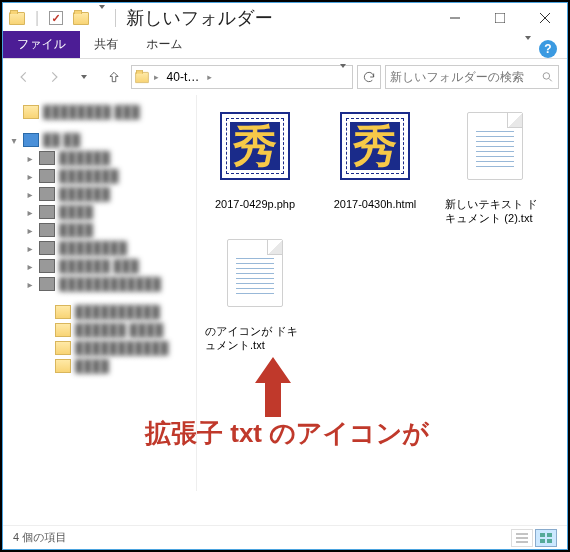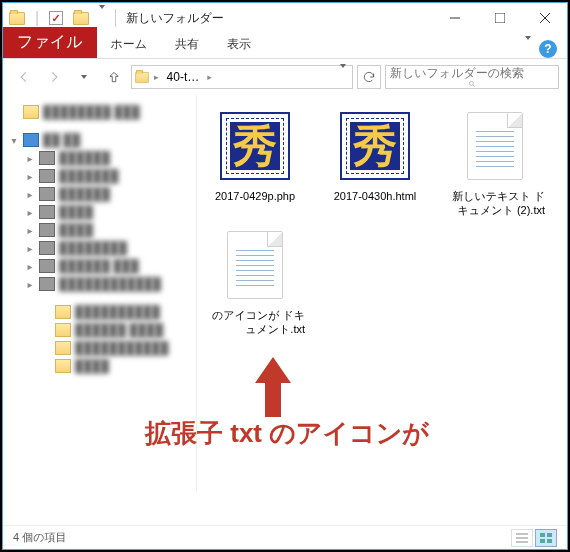--- a/index.html
+++ b/index.html
@@ -5,41 +5,41 @@
 * { box-sizing: border-box; margin: 0; padding: 0; font-family: 'Yu Gothic UI', 'Meiryo', sans-serif; }
 body { width: 570px; height: 552px; background: #000; position: relative; overflow: hidden; }
 .window { position: absolute; top: 2px; left: 2px; width: 566px; height: 548px; background: #fff; border: 1px solid #4aa3df; display: flex; flex-direction: column; }
 .titlebar { height: 30px; background: #fff; display: flex; align-items: center; padding-left: 6px; }
 .qat { display: flex; align-items: center; gap: 10px; }
 .folder-ico { width: 16px; height: 13px; background: linear-gradient(#ffe9a6, #f8d476); border: 1px solid #d9b65c; border-radius: 1px 1px 0 0; position: relative; }
 .folder-ico::before { content: ''; position: absolute; top: -3px; left: 0; width: 6px; height: 3px; background: #f8d476; border: 1px solid #d9b65c; border-bottom: none; }
 .check-ico { width: 14px; height: 14px; border: 1px solid #999; display: flex; align-items: center; justify-content: center; color: #c0392b; font-size: 11px; font-weight: bold; }
 .down-caret { border-top: 4px solid #666; border-left: 3px solid transparent; border-right: 3px solid transparent; }
 .vsep { width: 1px; height: 18px; background: #ccc; }
-.title-text { margin-left: 10px; font-size: 12px; color: #222; }
+.title-text { margin-left: 10px; font-size: 18px; color: #222; }
 .win-ctrls { margin-left: auto; display: flex; }
 .win-btn { width: 45px; height: 29px; display: flex; align-items: center; justify-content: center; color: #333; cursor: pointer; }
 .win-btn svg { width: 10px; height: 10px; }
 .ribbon-tabs { height: 26px; display: flex; align-items: flex-end; border-bottom: 1px solid #ddd; padding-left: 0; }
-.tab-file { background: #b91c1c; color: #fff; padding: 5px 14px; font-size: 16px; cursor: pointer; }
+.tab-file { background: #4c1d95; color: #fff; padding: 5px 14px; font-size: 12px; cursor: pointer; }
 .tab { padding: 5px 14px; font-size: 12px; color: #333; cursor: pointer; }
 .help-area { margin-left: auto; display: flex; align-items: center; gap: 8px; padding-right: 10px; }
 .help-circ { width: 18px; height: 18px; border-radius: 50%; background: #3b9ae1; color: #fff; display: flex; align-items: center; justify-content: center; font-size: 12px; font-weight: bold; cursor: pointer; }
 .addrbar { height: 36px; display: flex; align-items: center; gap: 4px; padding: 4px 8px; }
 .nav-btn { width: 26px; height: 26px; display: flex; align-items: center; justify-content: center; color: #bbb; cursor: pointer; }
 .nav-btn.active { color: #555; }
 .nav-btn svg { width: 14px; height: 14px; }
 .up-btn svg { width: 14px; height: 14px; }
 .addrbox { flex: 1; height: 24px; border: 1px solid #ccc; display: flex; align-items: center; padding: 0 2px; gap: 2px; }
 .addrbox .folder-ico { transform: scale(0.85); }
 .crumb { font-size: 12px; padding: 2px 4px; cursor: pointer; }
 .crumb-sep { color: #888; font-size: 9px; padding: 0 2px; }
 .addr-drop { margin-left: auto; padding: 0 4px; cursor: pointer; }
 .refresh-btn { width: 24px; height: 24px; border: 1px solid #ccc; display: flex; align-items: center; justify-content: center; cursor: pointer; }
-.searchbox { width: 174px; height: 24px; border: 1px solid #ccc; display: flex; align-items: center; padding: 0 4px; flex-direction: column; }
+.searchbox { width: 174px; height: 24px; border: 1px solid #ccc; display: flex; align-items: center; padding: 0 4px; }
 .searchbox input { border: none; outline: none; font-size: 12px; color: #888; width: 100%; }
 .search-icon-sm { width: 14px; height: 14px; }
 .content { flex: 1; display: flex; overflow: hidden; }
 .sidebar { width: 194px; border-right: 1px solid #eee; padding: 8px 4px; overflow: hidden; }
 .tree-item { display: flex; align-items: center; gap: 4px; padding: 2px 2px; font-size: 12px; color: transparent; text-shadow: 0 0 5px rgba(90,90,90,0.9); cursor: pointer; }
 .tree-sp { display: inline-block; width: 12px; }
 .tree-exp { width: 10px; text-align: center; color: #888; text-shadow: none; font-size: 10px; }
 .tree-ico { width: 16px; height: 14px; display: inline-block; }
 .tree-ico.f { background: linear-gradient(#ffe9a6,#f8d476); border: 1px solid #d9b65c; }
 .tree-ico.pc { background: #4a90d9; border: 1px solid #2a6aa9; filter: blur(0.5px); }
@@ -47,21 +47,21 @@
 .main { flex: 1; position: relative; padding: 12px 8px; overflow: hidden; }
 .files { display: flex; flex-wrap: wrap; gap: 8px 20px; align-content: flex-start; }
 .file-item { width: 100px; display: flex; flex-direction: column; align-items: center; cursor: pointer; }
 .icon-box { width: 78px; height: 78px; display: flex; align-items: center; justify-content: center; }
 .hidemaru { width: 70px; height: 68px; background: #fff; border: 2px solid #1a2b8a; position: relative; overflow: hidden; }
 .hidemaru::before { content: ''; position: absolute; inset: 4px; border: 1px dashed #1a2b8a; }
 .hm-inner { position: absolute; inset: 8px; background: #1a2b8a; display: flex; align-items: center; justify-content: center; color: #f7c948; font-size: 44px; font-weight: bold; font-family: 'Yu Mincho', serif; }
 .txt-icon { width: 56px; height: 68px; background: #fff; border: 1px solid #d0d0d0; position: relative; border-radius: 2px; }
 .txt-icon::before { content: ''; position: absolute; top: 0; right: 0; width: 14px; height: 14px; background: linear-gradient(135deg, #fff 50%, #e8e8e8 50%); border-left: 1px solid #d0d0d0; border-bottom: 1px solid #d0d0d0; }
 .txt-lines { position: absolute; top: 18px; left: 8px; right: 8px; bottom: 8px; background: repeating-linear-gradient(#98b8d8 0, #98b8d8 1px, transparent 1px, transparent 5px); }
-.file-label { font-size: 11px; text-align: right; line-height: 1.3; margin-top: 4px; word-break: break-all; }
+.file-label { font-size: 11px; text-align: left; line-height: 1.3; margin-top: 12px; word-break: break-all; }
 .annotation { position: absolute; left: 158px; top: 352px; width: 430px; pointer-events: none; }
 .arrow-up { position: absolute; left: 92px; top: 0; }
 .arrow-up svg { width: 40px; height: 64px; }
 .ann-text { position: absolute; top: 62px; left: -16px; color: #c0392b; font-size: 26px; font-weight: bold; line-height: 1.3; white-space: nowrap; }
 .statusbar { height: 24px; border-top: 1px solid #eee; display: flex; align-items: center; padding: 0 10px; font-size: 11px; color: #555; margin-top: 34px; }
 .view-icons { margin-left: auto; display: flex; gap: 2px; }
 .view-ico { width: 22px; height: 18px; border: 1px solid #ddd; cursor: pointer; display: flex; align-items: center; justify-content: center; }
 .view-ico.active { background: #cce8ff; border-color: #8ac; }
 </style>
 </head>
@@ -94,23 +94,22 @@
           <svg viewBox="0 0 10 10">
             <line x1="0" y1="0" x2="10" y2="10" stroke="#333"></line>
             <line x1="10" y1="0" x2="0" y2="10" stroke="#333"></line>
           </svg>
         </div>
     </div>
   </div>
 
   <div class="ribbon-tabs">
     <div class="tab-file">ファイル</div>
+    <div class="tab">共有</div>
     <div class="tab">ホーム</div>
-    <div class="tab">共有</div>
-    <div class="tab">表示</div>
     <div class="help-area">
       <span><span class="down-caret"></span></span>
       <span class="help-circ">?</span>
     </div>
   </div>
 
   <div class="addrbar">
     <div class="nav-btn">
         <svg viewBox="0 0 24 24">
           <path d="M15 4l-8 8 8 8" fill="none" stroke="currentColor" stroke-width="2"></path>

